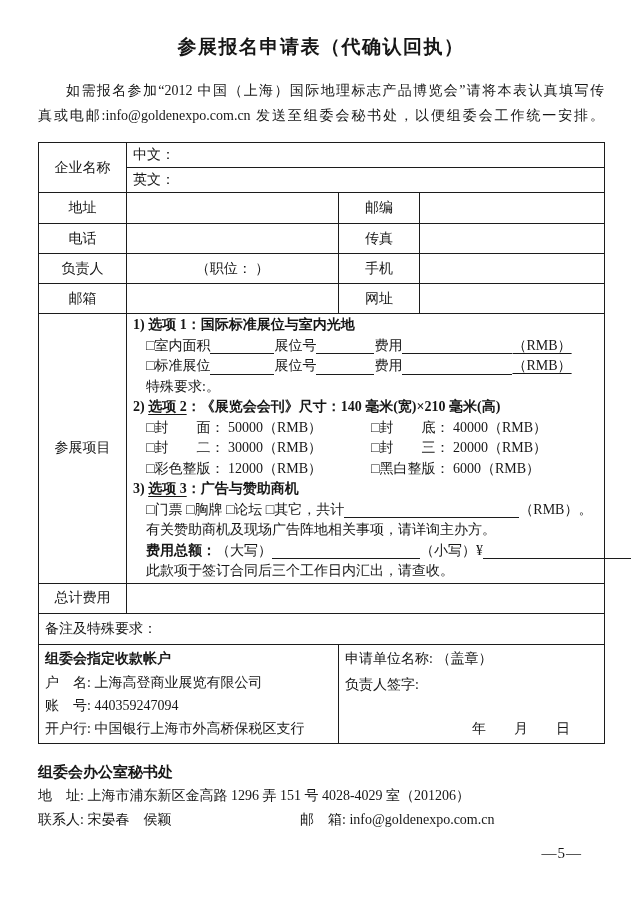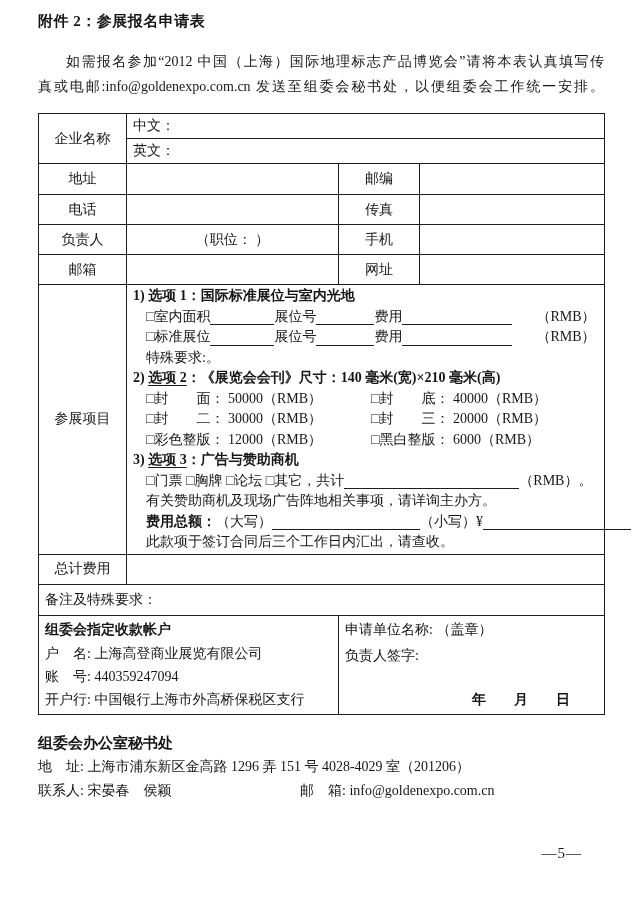--- a/index.html
+++ b/index.html
@@ -26,48 +26,48 @@
   tr.h30 td { height: 30px; font-family: Liberation Serif, serif; }
   tr.h31 td { height: 31px; }
   tr.h96 td { height: 96px; }
   .pos-cell { text-align: center; }
 
   .items-cell { padding: 4px 6px 4px 10px; height: 258px; }
   .oline { line-height: 20.5px; white-space: nowrap; }
   .opt-title { font-weight: 700; }
   .ind { padding-left: 13px; }
   .useg { text-decoration: underline; text-underline-offset: 3px; }
-  .rmb-ul { text-underline-offset: 3px; margin-left: 24px; }
+  .rmb-ul { text-decoration: underline; text-underline-offset: 3px; }
   .bl { display: inline-block; border-bottom: 1px solid #1c1c1c; height: 14px; vertical-align: bottom; margin-bottom: 2px; }
   .w64 { width: 64px; } .w58 { width: 58px; } .w110 { width: 110px; }
   .w148 { width: 148px; } .w175 { width: 175px; }
   .pl { display: inline-block; width: 225px; }
   .b { font-weight: 700; }
 
   .remarks-cell { text-align: left; padding-left: 8px; }
   .bank-cell { padding: 5px 8px; vertical-align: middle; }
   .bank-cell .bt { font-weight: 700; line-height: 24px; }
   .bank-cell div { line-height: 23px; white-space: nowrap; }
   .app-cell { vertical-align: top; padding: 12px 8px 4px 12px; }
   .app-cell div { line-height: 26px; }
-  .app-date { text-align: right; padding-right: 28px; margin-top: 18px; font-weight: bold; }
+  .app-date { text-align: right; padding-right: 28px; margin-top: 18px; }
 
   .sec { margin-top: 16px; font-size: 14px; }
   .sec-title { font-weight: 700; font-size: 15px; line-height: 24px; }
   .sec-line { line-height: 24px; white-space: nowrap; }
   .fl { display: inline-block; width: 262px; }
 
   .pagenum { position: absolute; top: 845px; right: 54px; font-size: 15px; letter-spacing: 1px; }
 </style>
 </head>
 <body>
 
 <div class="page">
 
-  <div class="attachment">附件 2：参展报名申请表</div>
+  <div class="doc-title">参展报名申请表（代确认回执）</div>
 
   <div class="intro">
     <div class="l1">如需报名参加“2012 中国（上海）国际地理标志产品博览会”请将本表认真填写传</div>
     <div class="l2">真或电邮:info@goldenexpo.com.cn 发送至组委会秘书处，以便组委会工作统一安排。</div>
   </div>
 
   <table class="main">
     <colgroup>
         <col style="width:88px">
         <col style="width:212px">

